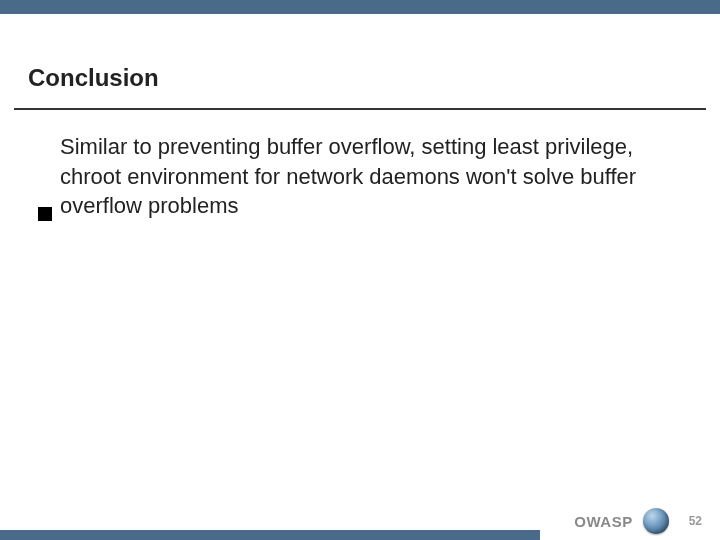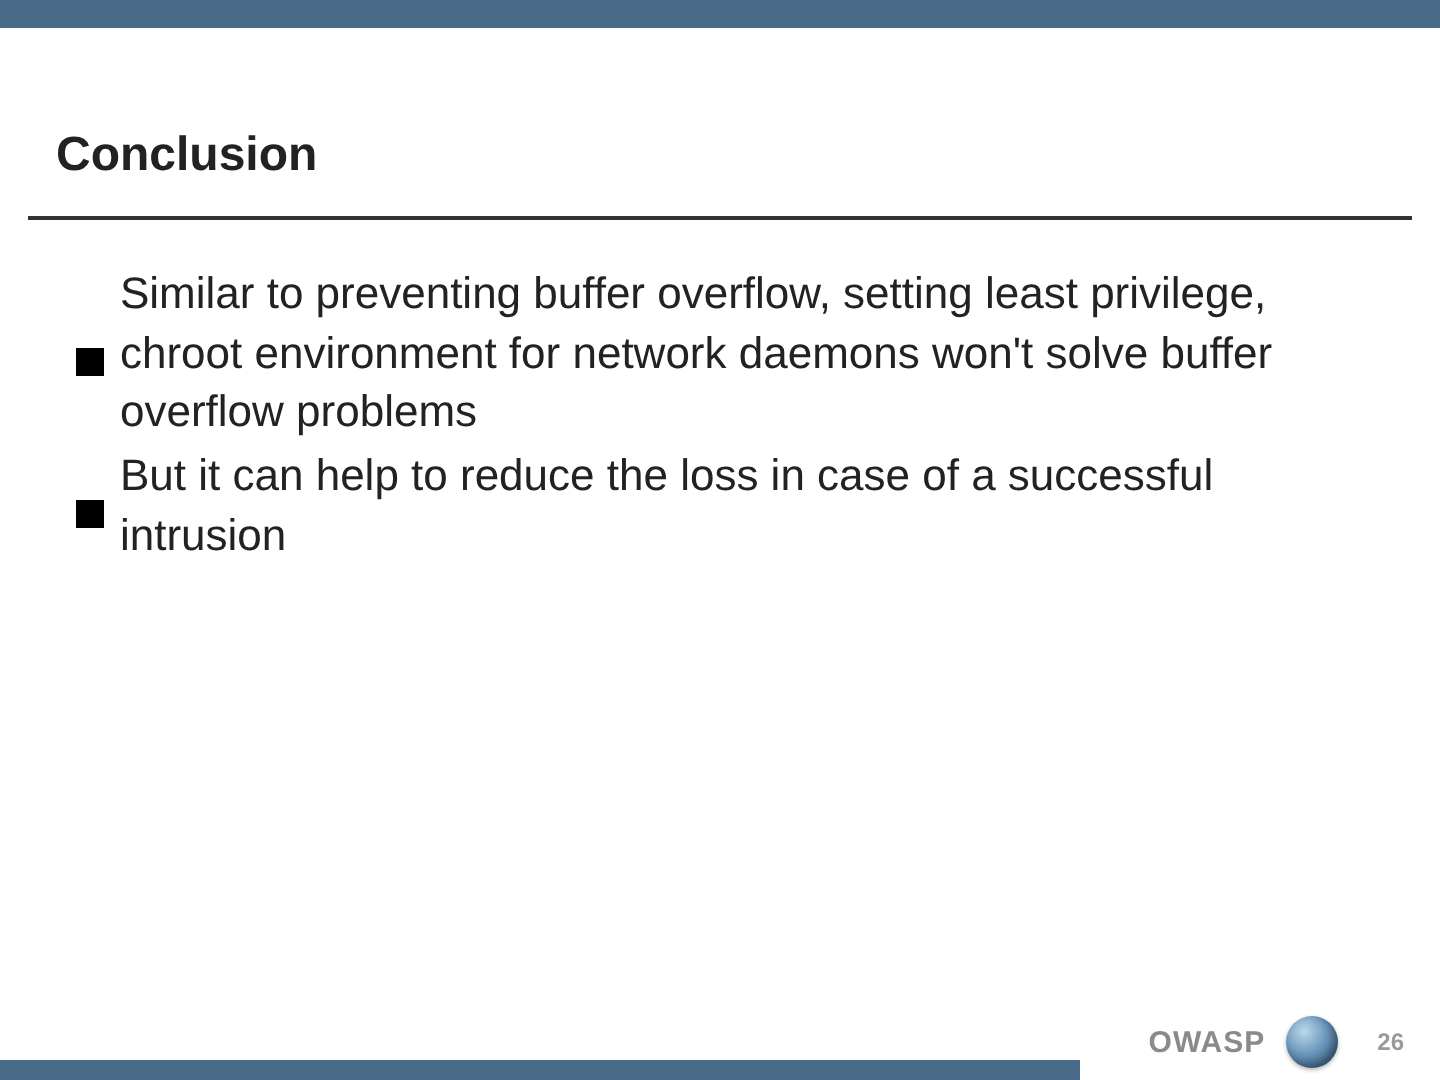--- a/index.html
+++ b/index.html
@@ -28,21 +28,21 @@
   .title-rule {
     margin: 10px 14px 0 14px;
     border: none;
     border-top: 2px solid #333;
   }
   .content {
     padding: 22px 40px 0 38px;
   }
   .bullet-item {
     display: flex;
-    align-items: center;
+    align-items: flex-end;
     margin-bottom: 2px;
   }
   .bullet-marker {
     flex: 0 0 auto;
     width: 14px;
     height: 14px;
     background: #000;
     margin-top: 8px;
     margin-right: 8px;
   }
@@ -103,26 +103,22 @@
 <div class="title-area">
   <div class="title">Conclusion</div>
 </div>
 <hr class="title-rule">
 
 <div class="content">
   <div class="bullet-item">
     <div class="bullet-marker"></div>
     <div class="bullet-text">Similar to preventing buffer overflow, setting least privilege, chroot environment for network daemons won't solve buffer overflow problems</div>
   </div>
-  <div class="bullet-item">
-    <div class="bullet-marker"></div>
-    <div class="bullet-text">But it can help to reduce the loss in case of a successful intrusion</div>
-  </div>
 </div>
 
 <div class="footer">
   <div class="footer-bar"></div>
   <div class="footer-right">
     <span class="owasp-label">OWASP</span>
     <span class="globe"></span>
-    <span class="page-num">26</span>
+    <span class="page-num">52</span>
   </div>
 </div>
 
 </body></html>

